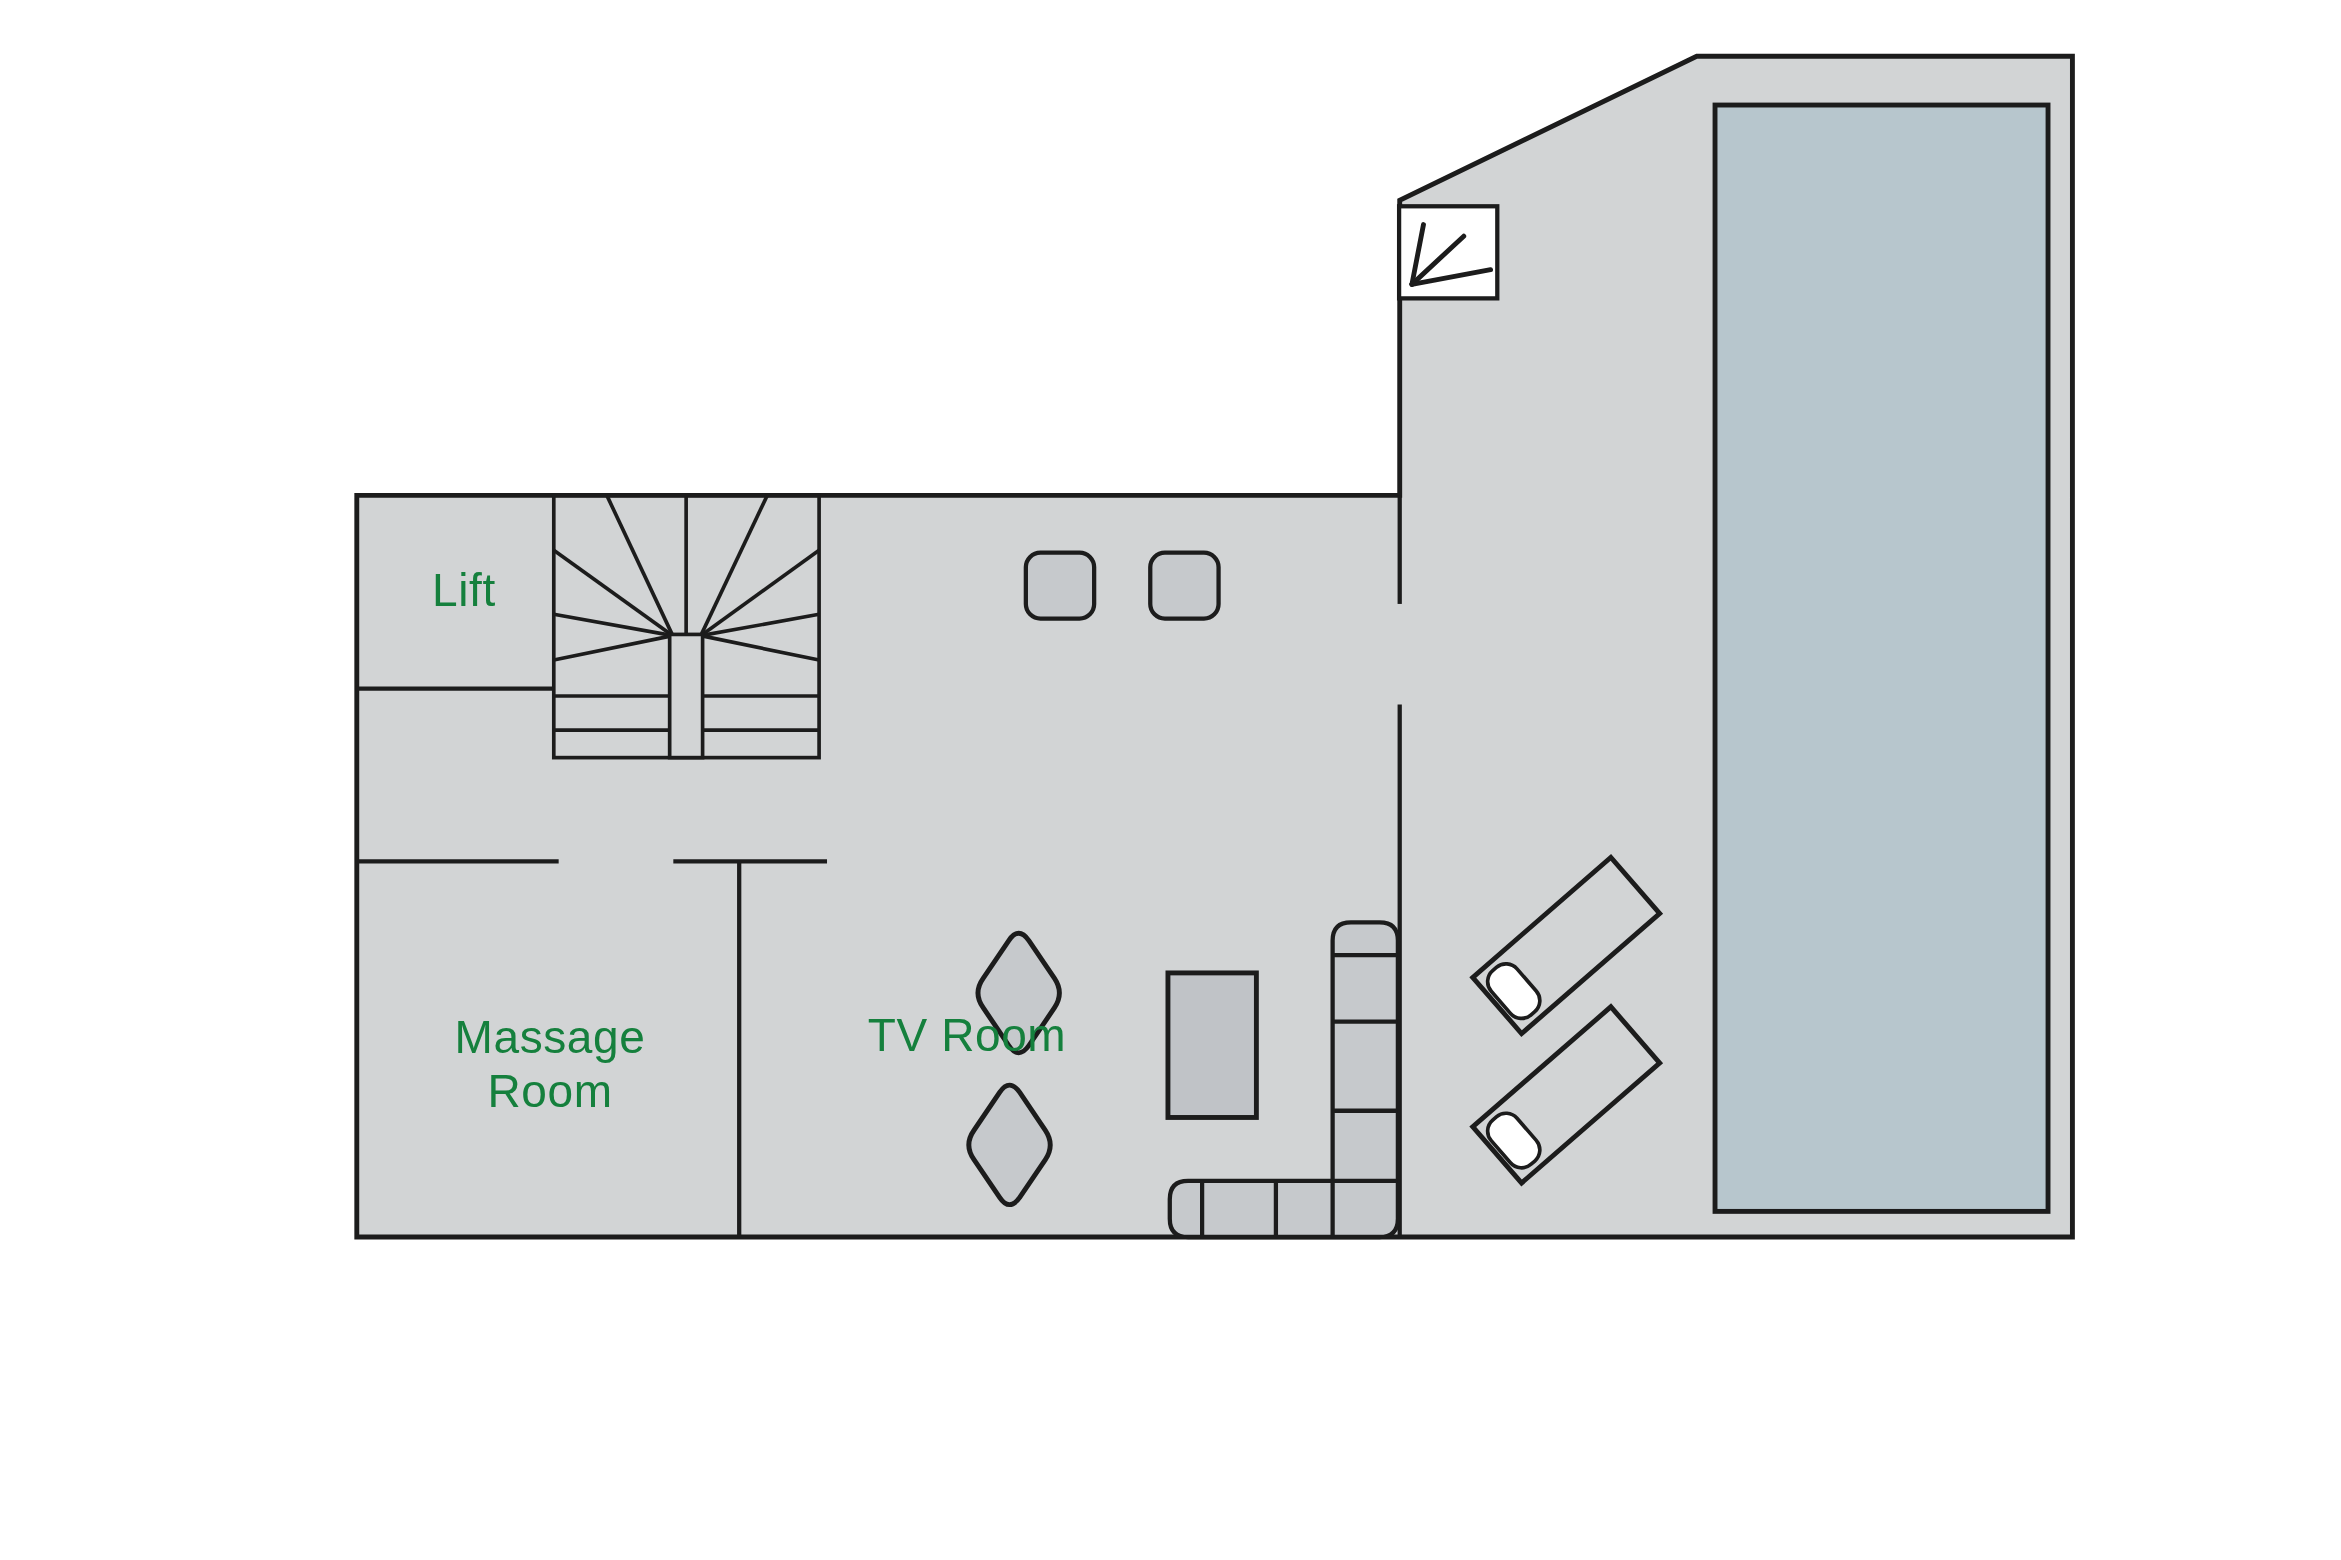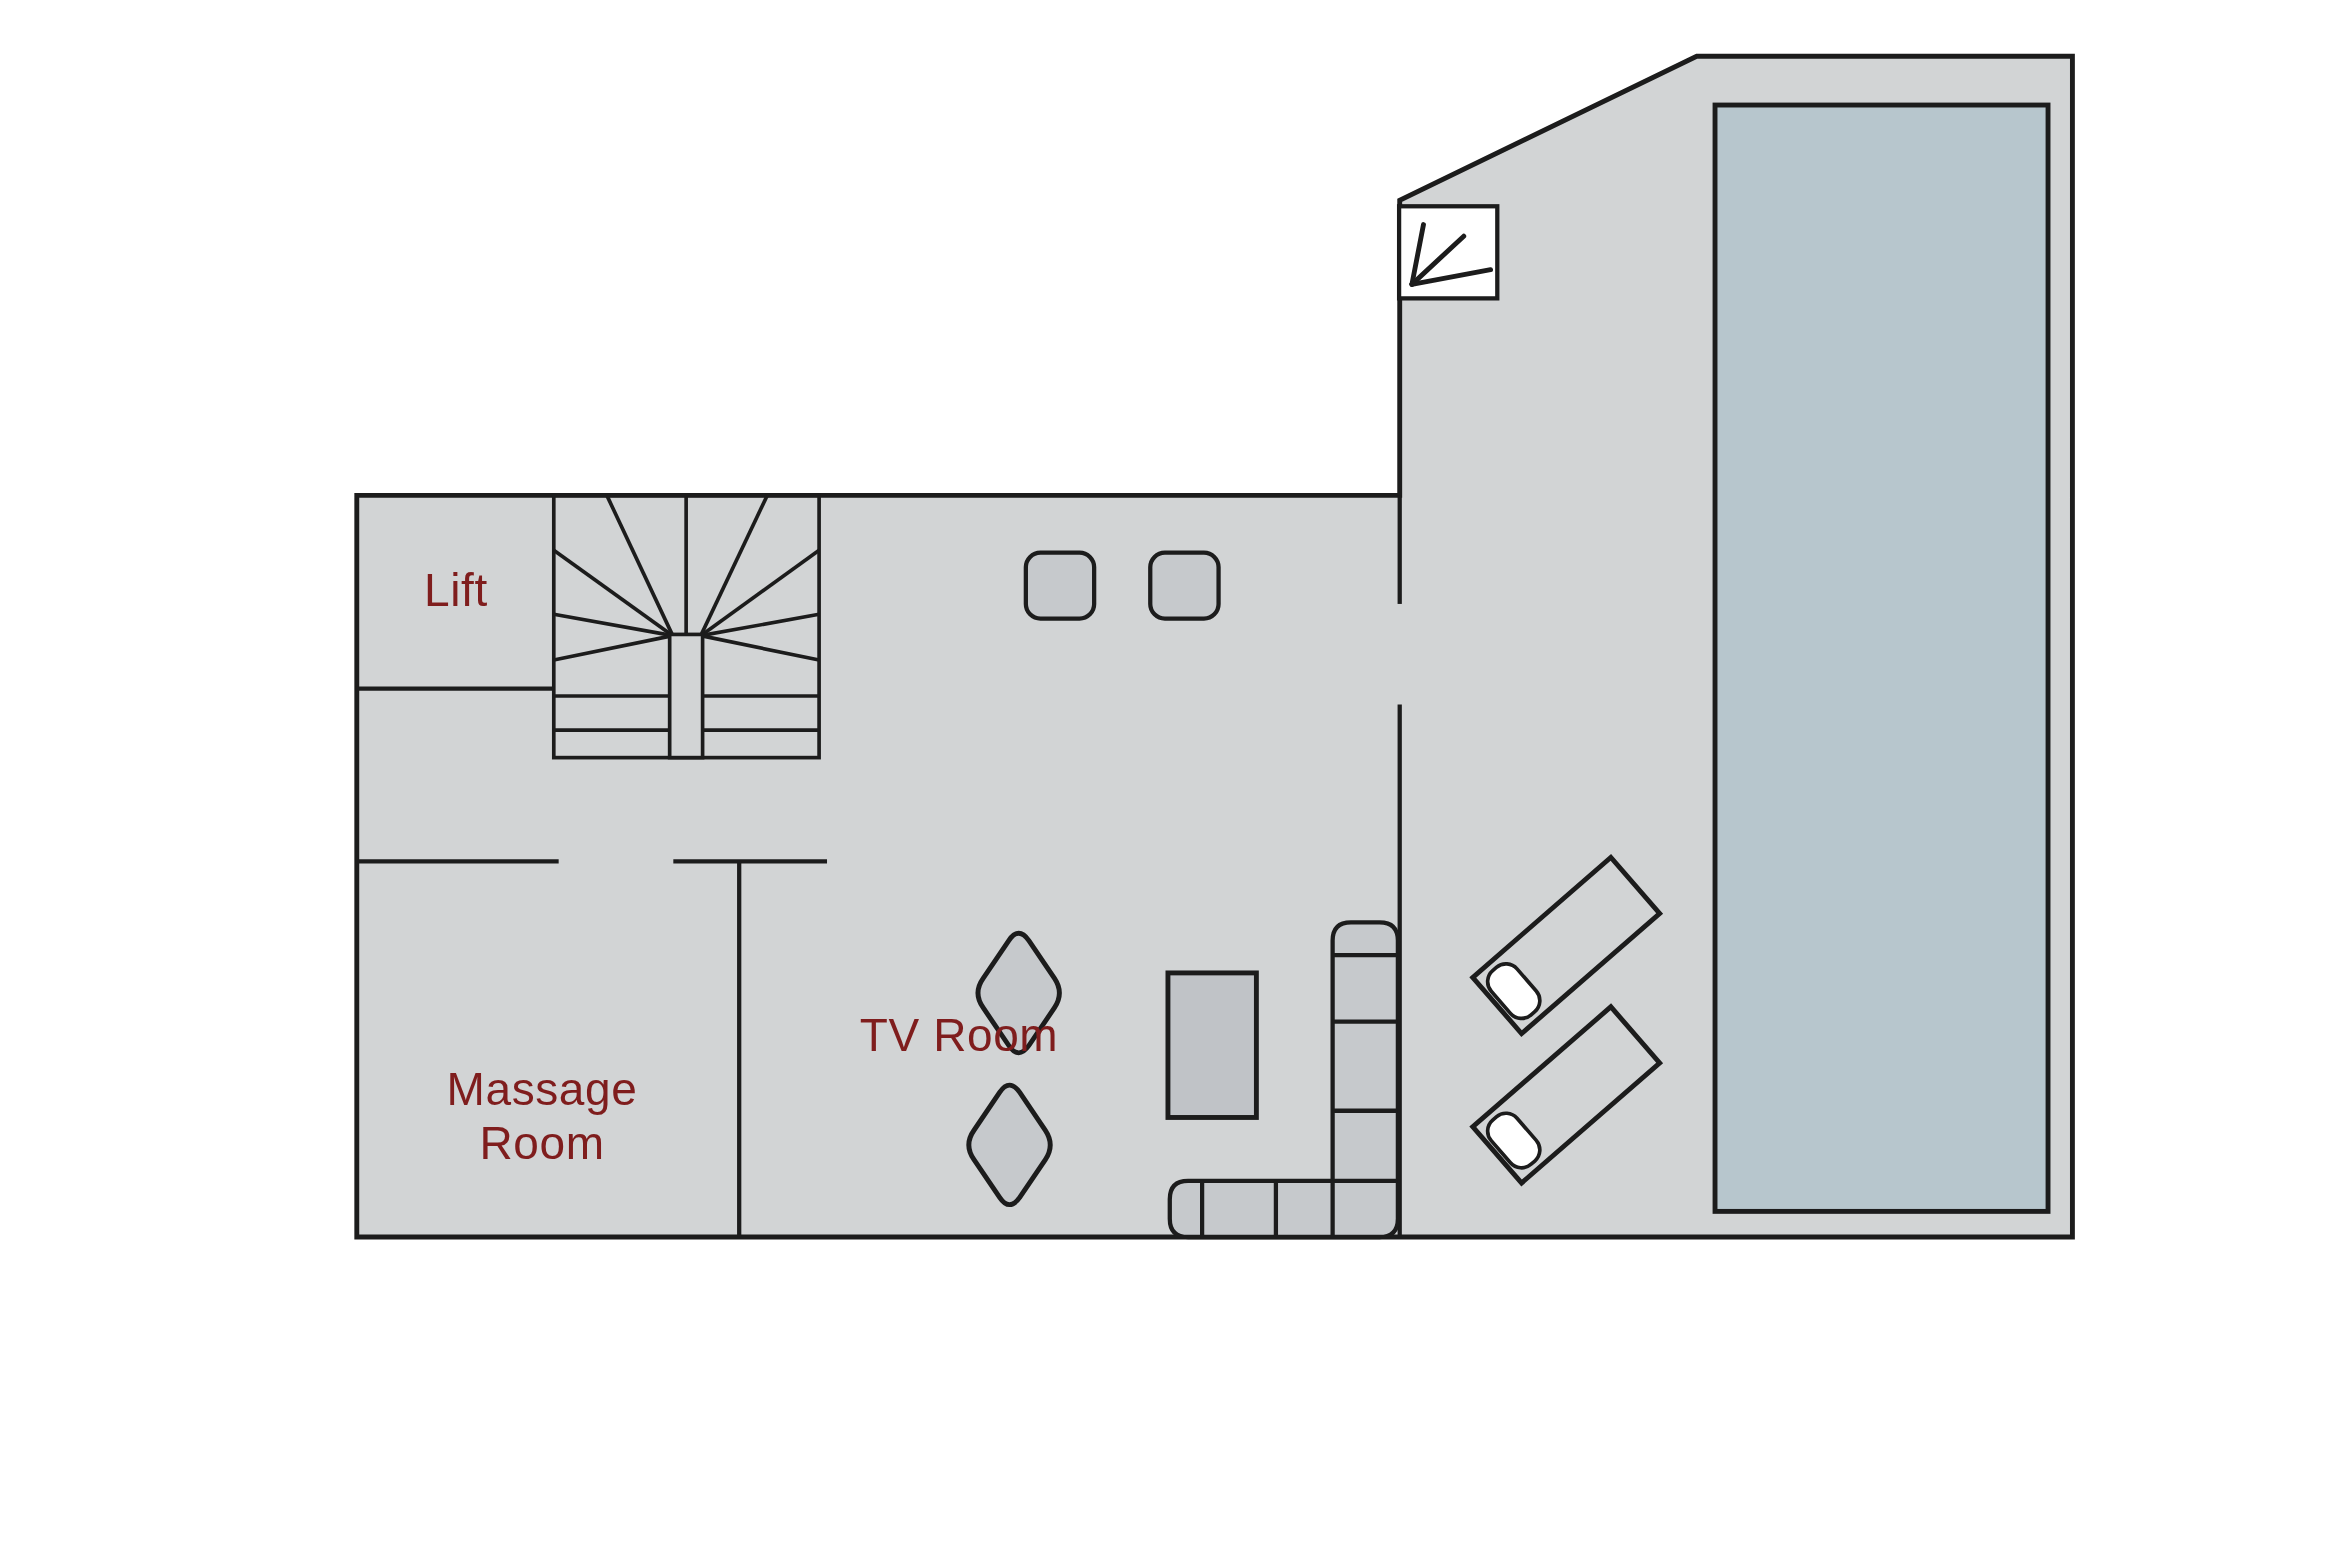--- a/index.html
+++ b/index.html
@@ -8,26 +8,27 @@
     width: 2342px;
     height: 1561px;
     background: #ffffff;
     font-family: "Liberation Sans", sans-serif;
     overflow: hidden;
   }
   .plan-svg { position: absolute; left: 0; top: 0; }
   .room-label {
     position: absolute;
     transform: translate(-50%, -50%);
-    color: #7f1d1d;
+    color: #15803d;
     font-size: 46px;
     line-height: 1.18;
     text-align: center;
     white-space: nowrap;
     letter-spacing: 0.6px;
+    margin-left: 8px;
   }
   .room-label span { display: block; }
 </style>
 </head>
 <body>
 
 <div class="canvas">
 
   <svg class="plan-svg" width="2342" height="1561" viewBox="0 0 3840 2559">
 
@@ -100,21 +101,21 @@
       <rect x="-142" y="-48" width="56" height="96" rx="24" fill="#ffffff" stroke="#1c1c1c" stroke-width="6"></rect>
     </g>
     <g transform="translate(2568,1795) rotate(-41)">
       <rect x="-150" y="-61" width="300" height="122" fill="#d2d4d5" stroke="#1c1c1c" stroke-width="8"></rect>
       <rect x="-142" y="-48" width="56" height="96" rx="24" fill="#ffffff" stroke="#1c1c1c" stroke-width="6"></rect>
     </g>
   </svg>
 
   <div class="room-label" style="left:456px; top:590px;">Lift</div>
 
-  <div class="room-label" style="left:542px; top:1116px;">
+  <div class="room-label" style="left:542px; top:1064px;">
     <span>Massage</span>
     <span>Room</span>
   </div>
 
   <div class="room-label" style="left:959px; top:1035px;">TV Room</div>
 
 
 </div>
 
 

